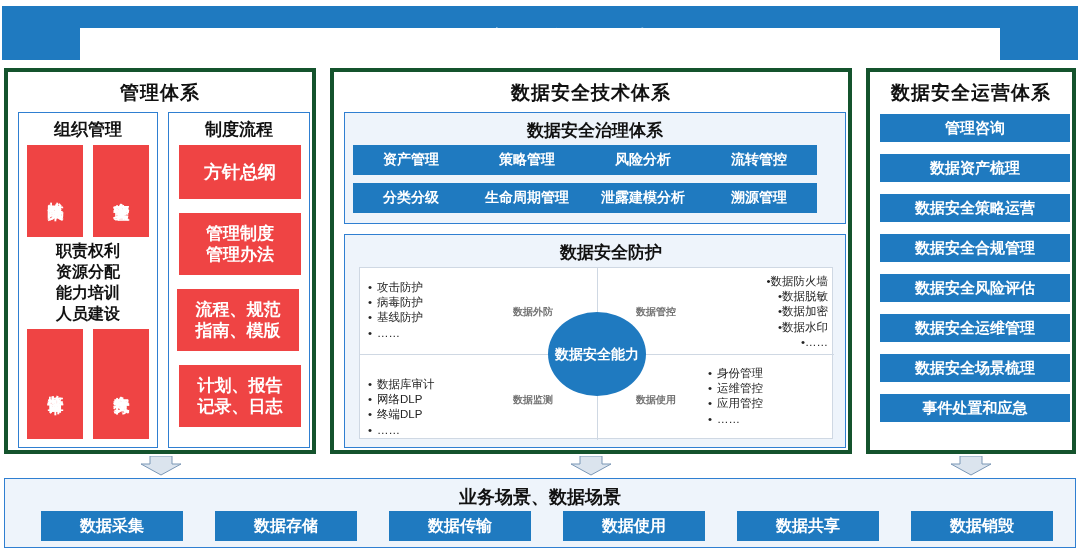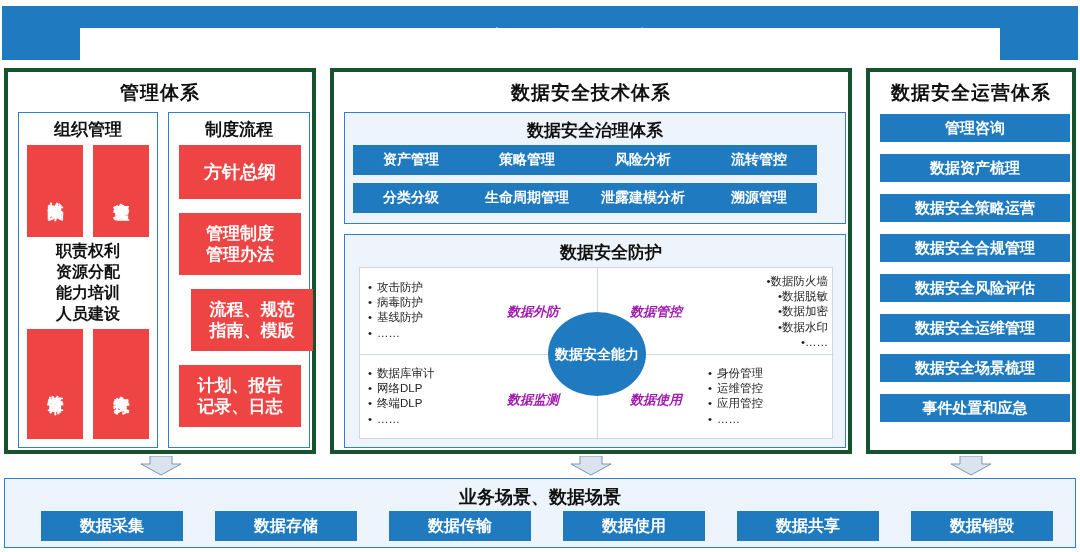--- a/index.html
+++ b/index.html
@@ -63,22 +63,22 @@
     display:flex;align-items:center;justify-content:center;height:30px;
     box-sizing:border-box;
   }
 
   
   .prot{
     position:absolute;background:#ffffff;border:1px solid #cfd8e3;box-sizing:border-box;
   }
   .prot-cell{position:absolute;box-sizing:border-box;}
   .prot-label{
-    font-size:13px;font-weight:bold;color:#a21caf;display:flex;align-items:center;
-    justify-content:center;height:100%;font-style:italic;
+    font-size:10px;font-weight:bold;color:#737373;display:flex;align-items:center;
+    justify-content:center;height:100%;
   }
   .prot-list{font-size:11.5px;line-height:1.32;color:#222;}
   .prot-list div{white-space:nowrap;}
   .bullet{display:inline-block;width:9px;}
   .center-circle{
     position:absolute;border-radius:50%;background:#1f7ac0;color:#fff;
     display:flex;align-items:center;justify-content:center;text-align:center;
     font-size:14px;font-weight:bold;line-height:1.15;
   }
 
@@ -135,21 +135,21 @@
 
       <div class="bluebox vtext" style="position:absolute;left:8px;top:216px;width:56px;height:110px;font-size:16px;">监督审计</div>
       <div class="bluebox vtext" style="position:absolute;left:74px;top:216px;width:56px;height:110px;font-size:16px;">安全执行</div>
     </div>
 
     <div class="subpanel" style="left:160px;top:40px;width:142px;height:336px;">
       <div class="sub-title">制度流程</div>
       <div class="bluebox" style="position:absolute;left:10px;top:32px;width:122px;height:54px;font-size:18px;white-space:pre-line;">方针总纲</div>
       <div class="bluebox" style="position:absolute;left:10px;top:100px;width:122px;height:62px;font-size:17px;white-space:pre-line;line-height:1.25;">管理制度
 管理办法</div>
-      <div class="bluebox" style="position:absolute;left:22px;top:176px;width:122px;height:62px;font-size:17px;white-space:pre-line;line-height:1.25;">流程、规范
+      <div class="bluebox" style="position:absolute;left:8px;top:176px;width:122px;height:62px;font-size:17px;white-space:pre-line;line-height:1.25;">流程、规范
 指南、模版</div>
       <div class="bluebox" style="position:absolute;left:10px;top:252px;width:122px;height:62px;font-size:17px;white-space:pre-line;line-height:1.25;">计划、报告
 记录、日志</div>
     </div>
   </div>
 
   <div class="panel" id="panel-mid">
     <div class="panel-title">数据安全技术体系</div>
 
     <div class="midbox" style="left:10px;top:40px;width:502px;height:112px;">
@@ -197,21 +197,21 @@
           <div class="prot-list" style="padding-top:4px;text-align:right;">
             <div><span class="bullet">•</span><span>数据防火墙</span></div>
             <div><span class="bullet">•</span><span>数据脱敏</span></div>
             <div><span class="bullet">•</span><span>数据加密</span></div>
             <div><span class="bullet">•</span><span>数据水印</span></div>
             <div><span class="bullet">•</span><span>……</span></div>
           </div>
         </div>
 
         <div class="prot-cell" style="left:8px;top:94px;width:110px;height:76px;">
-          <div class="prot-list" style="padding-top:4px;">
+          <div class="prot-list" style="padding-top:4px;margin-top:11px;">
             <div><span class="bullet">•</span><span>数据库审计</span></div>
             <div><span class="bullet">•</span><span>网络DLP</span></div>
             <div><span class="bullet">•</span><span>终端DLP</span></div>
             <div><span class="bullet">•</span><span>……</span></div>
           </div>
         </div>
         <div class="prot-cell" style="left:118px;top:94px;width:110px;height:76px;">
           <div class="prot-label">数据监测</div>
         </div>
 

